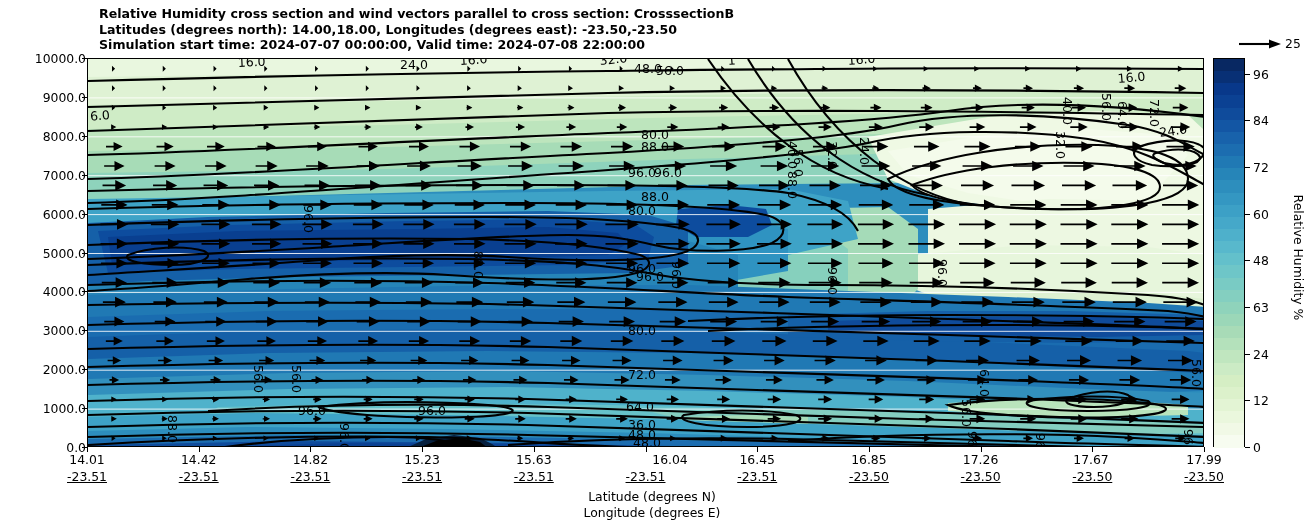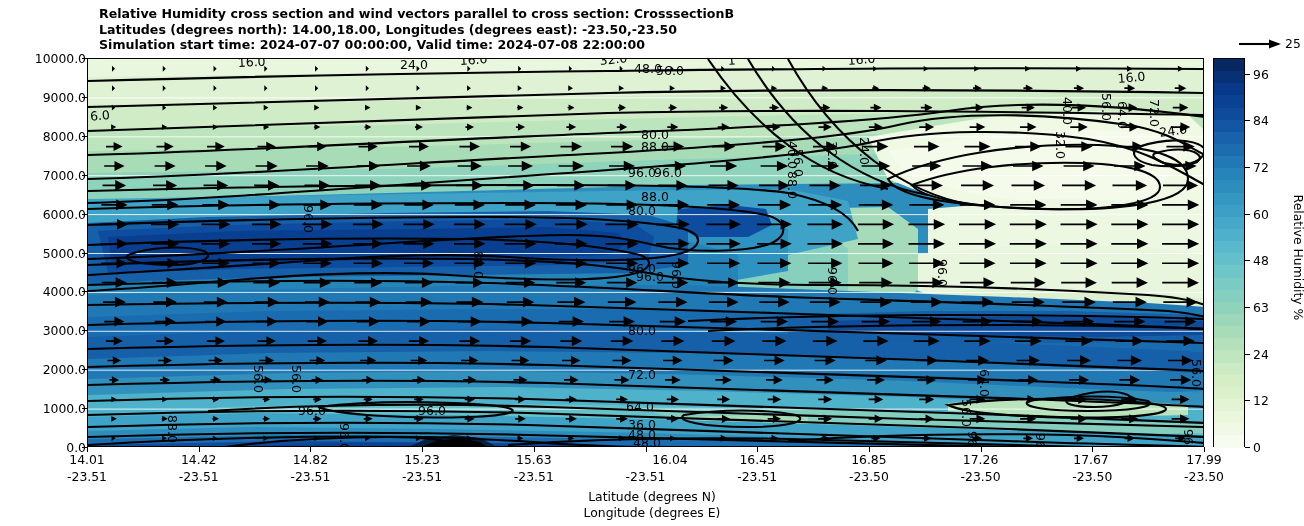--- a/index.html
+++ b/index.html
@@ -12,21 +12,21 @@
   #plot{position:absolute;left:87px;top:58px;width:1117px;height:389px;
         border:1px solid #000;box-sizing:border-box;overflow:hidden;background:#f7fcf0;}
   #fieldsvg{position:absolute;left:0;top:0;width:1117px;height:389px;}
 
   .ytick-label{position:absolute;right:1218px;font-size:12.4px;text-align:right;
                transform:translateY(-50%);white-space:nowrap;}
   .ytick-mark{position:absolute;width:5px;height:1px;background:#000;}
 
   .xtick-mark{position:absolute;width:1px;height:5px;background:#000;}
   .xtick-lat{position:absolute;font-size:12.4px;transform:translateX(-50%);top:452px;white-space:nowrap;}
-  .xtick-lon{position:absolute;font-size:12.4px;transform:translateX(-50%);top:469px;white-space:nowrap;}
+  .xtick-lon{position:absolute;font-size:12.4px;transform:translateX(-50%);top:469px;white-space:nowrap;text-decoration:underline;}
   #xlabel-lat{position:absolute;left:0;top:489px;width:1304px;text-align:center;font-size:12.4px;}
   #xlabel-lon{position:absolute;left:0;top:505px;width:1304px;text-align:center;font-size:12.4px;}
 
   #cbar{position:absolute;left:1213px;top:58px;width:32px;height:389px;
         border:1px solid #000;box-sizing:border-box;}
   #cbar .band{width:100%;}
   .cb-tick-mark{position:absolute;left:1245px;width:5px;height:1px;background:#000;}
   .cb-tick-label{position:absolute;left:1253px;font-size:12.4px;transform:translateY(-50%);white-space:nowrap;}
   #cblabel{position:absolute;font-size:12.4px;left:1168px;top:250px;width:260px;text-align:center;
            transform:rotate(90deg);transform-origin:center;}

